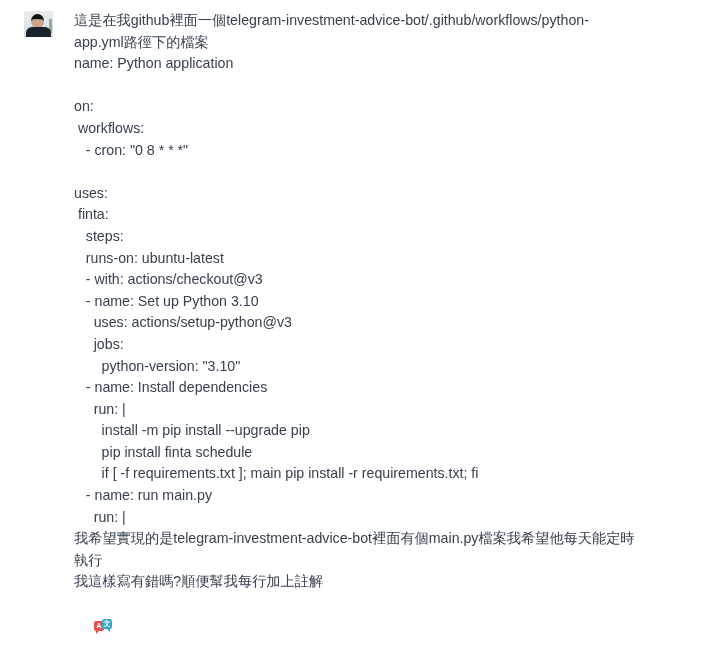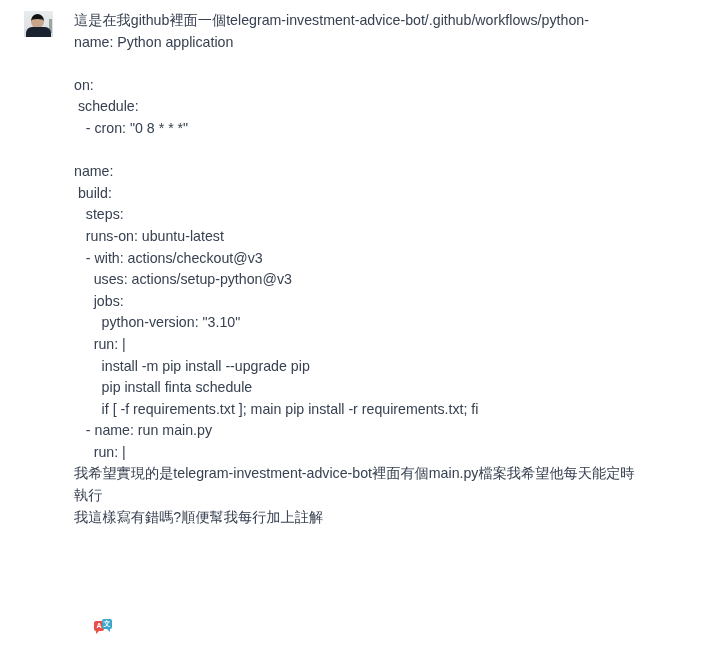--- a/index.html
+++ b/index.html
@@ -129,34 +129,37 @@
 
 <div class="message">
   <div class="avatar">
     <div class="bg-obj"></div>
     <div class="head"></div>
     <div class="body-shape"></div>
   </div>
 
   <div class="content">
     <div class="line">這是在我github裡面一個telegram-investment-advice-bot/.github/workflows/python-</div>
+    <div class="line">app.yml路徑下的檔案</div>
     <div class="line">name: Python application</div>
     <div class="line"></div>
     <div class="line">on:</div>
-    <div class="line"> schedule:</div>
+    <div class="line"> workflows:</div>
     <div class="line">   - cron: "0 8 * * *"</div>
     <div class="line"></div>
-    <div class="line">name:</div>
-    <div class="line"> build:</div>
+    <div class="line">uses:</div>
+    <div class="line"> finta:</div>
     <div class="line">   steps:</div>
     <div class="line">   runs-on: ubuntu-latest</div>
     <div class="line">   - with: actions/checkout@v3</div>
+    <div class="line">   - name: Set up Python 3.10</div>
     <div class="line">     uses: actions/setup-python@v3</div>
     <div class="line">     jobs:</div>
     <div class="line">       python-version: "3.10"</div>
+    <div class="line">   - name: Install dependencies</div>
     <div class="line">     run: |</div>
     <div class="line">       install -m pip install --upgrade pip</div>
     <div class="line">       pip install finta schedule</div>
     <div class="line">       if [ -f requirements.txt ]; main pip install -r requirements.txt; fi</div>
     <div class="line">   - name: run main.py</div>
     <div class="line">     run: |</div>
     <div class="line">我希望實現的是telegram-investment-advice-bot裡面有個main.py檔案我希望他每天能定時</div>
     <div class="line">執行</div>
     <div class="line">我這樣寫有錯嗎?順便幫我每行加上註解</div>
   </div>

